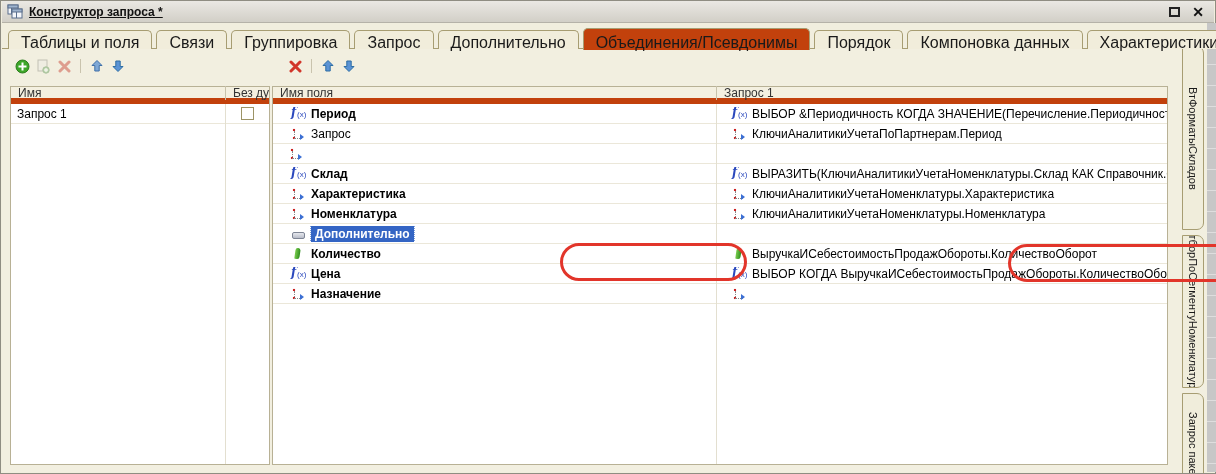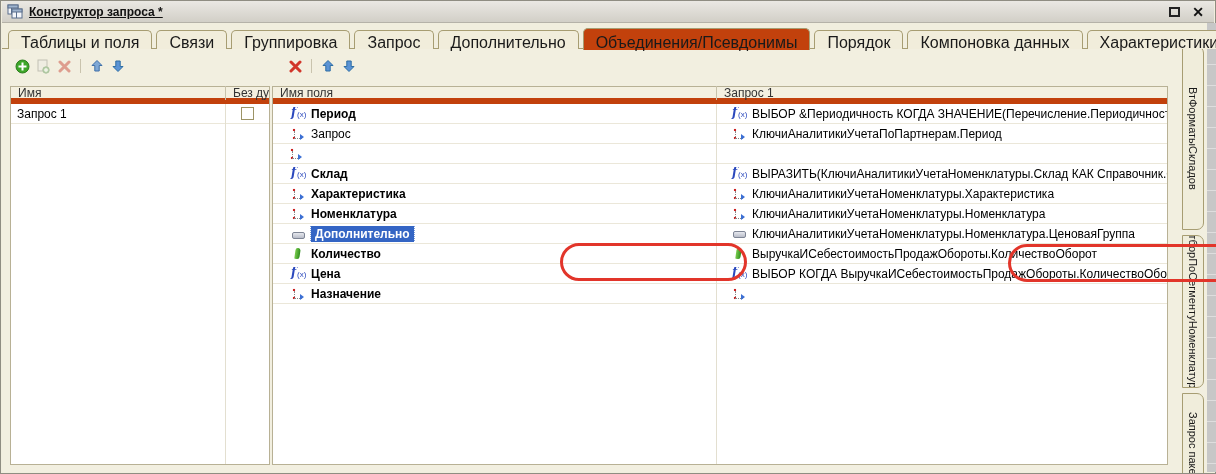--- a/index.html
+++ b/index.html
@@ -256,24 +256,20 @@
         <span class="c2m">
             <span class="ic field"></span>
             <span class="qx">КлючиАналитикиУчетаНоменклатуры.Номенклатура</span>
           </span>
       </div>
       <div class="grow">
         <span class="c1m">
             <span class="ic eq"></span>
             <span class="nm b sel">Дополнительно</span>
           </span>
-        <span class="c2m">
-            <span class="ic eq"></span>
-            <span class="qx">КлючиАналитикиУчетаНоменклатуры.Номенклатура.ЦеноваяГруппа</span>
-          </span>
       </div>
       <div class="grow">
         <span class="c1m">
             <span class="ic agg"></span>
             <span class="nm b">Количество</span>
           </span>
         <span class="c2m">
             <span class="ic agg"></span>
             <span class="qx">ВыручкаИСебестоимостьПродажОбороты.КоличествоОборот</span>
           </span>

